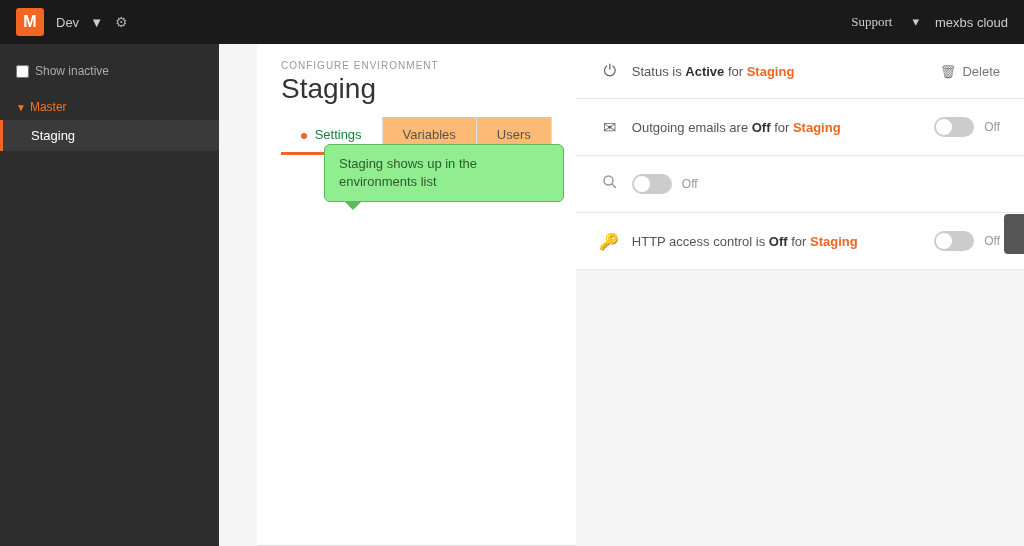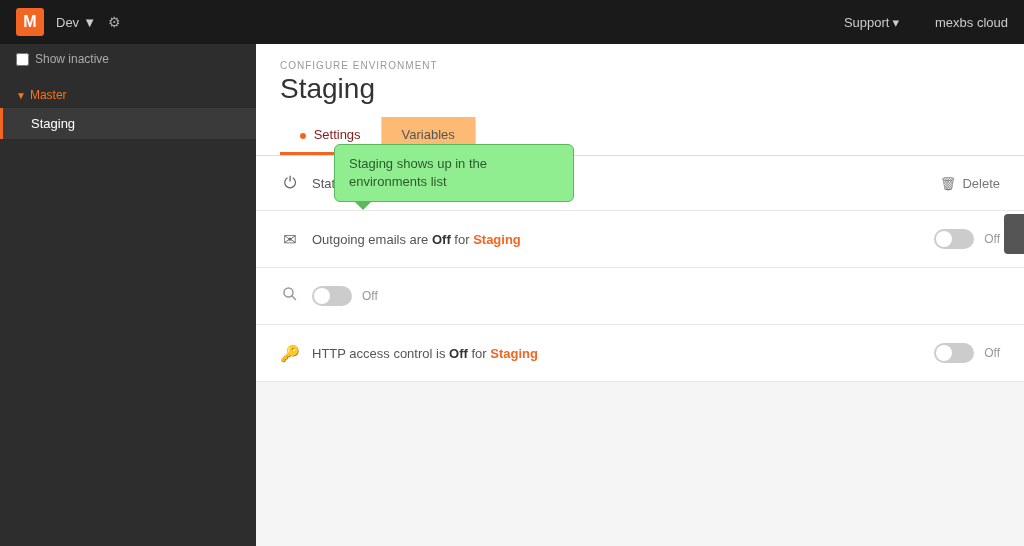--- a/index.html
+++ b/index.html
@@ -10,38 +10,39 @@
       background: #1a1a1a;
       height: 44px;
       display: flex;
       align-items: center;
       padding: 0 16px;
       justify-content: space-between;
       flex-shrink: 0;
     }
     .top-nav-left { display: flex; align-items: center; gap: 12px; }
     .magento-logo { width: 28px; height: 28px; background: #f26522; border-radius: 3px; display: flex; align-items: center; justify-content: center; color: white; font-weight: bold; font-size: 16px; }
-    .dev-dropdown { color: #ccc; font-size: 13px; display: flex; align-items: center; gap: 4px; cursor: pointer; }
+    .dev-dropdown { color: #ccc; font-size: 13px; display: flex; align-items: center; gap: 11px; cursor: pointer; }
     .gear-icon { color: #aaa; font-size: 14px; cursor: pointer; }
     .top-nav-right { display: flex; align-items: center; gap: 16px; color: #ccc; font-size: 13px; }
-    .support-link { cursor: pointer; display: flex; align-items: center; gap: 3px; }
-    .user-info { color: #ccc; margin-left: 20px; }
+    .support-link { cursor: pointer; display: flex; align-items: center; gap: 20px; font-family: Liberation Serif, serif; }
+    .user-info { color: #ccc; }
 
     
     .main-layout {
       display: flex;
       flex: 1;
       overflow: hidden;
     }
 
     
     .sidebar {
-      width: 256px;
+      width: 219px;
       background: #2d2d2d;
       flex-shrink: 0;
+      padding-top: 12px;
       overflow-y: auto;
     }
     .show-inactive {
       display: flex;
       align-items: center;
       gap: 6px;
       padding: 8px 16px;
       font-size: 12px;
       color: #aaa;
     }
@@ -64,22 +65,23 @@
       background: #3a3a3a;
       border-left: 3px solid #f26522;
     }
     .env-item.active { background: #3a3a3a; color: #fff; }
 
     
     .content-area {
       flex: 1;
       background: #f5f5f5;
       display: flex;
-      flex-direction: column;
+      flex-direction: row;
       overflow: hidden;
+      padding-left: 38px;
     }
 
     
     .content-header {
       background: #fff;
       padding: 16px 24px 0 24px;
       border-bottom: 1px solid #ddd;
       flex-shrink: 0;
     }
     .configure-label {
@@ -107,21 +109,21 @@
       font-size: 13px;
       color: #555;
       cursor: pointer;
       border-bottom: 3px solid transparent;
       background: #fdba74;
       border-right: 1px solid #ddd;
     }
     .tab.active {
       background: #fff;
       border-bottom: 3px solid #f26522;
-      color: #7f1d1d;
+      color: #15803d;
     }
     .tab-settings-indicator {
       width: 6px;
       height: 6px;
       background: #f26522;
       border-radius: 50%;
       display: inline-block;
       margin-right: 4px;
     }
 
@@ -208,21 +210,21 @@
       max-width: 200px;
       line-height: 1.4;
       z-index: 100;
     }
     .tooltip-bubble::after {
       content: '';
       position: absolute;
       border: 8px solid transparent;
     }
     .tooltip-1 {
-      left: 78px;
+      left: 105px;
       top: 100px;
       max-width: 240px;
     }
     .tooltip-1::after {
       border-top-color: #5cb85c;
       bottom: -17px;
       left: 20px;
     }
     .tooltip-2 {
       left: 490px;
@@ -290,20 +292,23 @@
       <div class="configure-label">CONFIGURE ENVIRONMENT</div>
       <div class="env-title">Staging</div>
       <div class="tabs">
         <div class="tab active">
           <span class="tab-settings-indicator"></span>
           <span>Settings</span>
         </div>
         <div class="tab">
           <span>Variables</span>
         </div>
+        <div class="tab">
+          <span>Users</span>
+        </div>
       </div>
     </div>
 
     <div class="settings-content">
 
       <div class="settings-row">
         <div class="settings-row-icon">⏻</div>
         <div class="settings-row-text">
           <span>Status is </span><strong>Active</strong><span> for </span><span class="env-name">Staging</span>
         </div>

